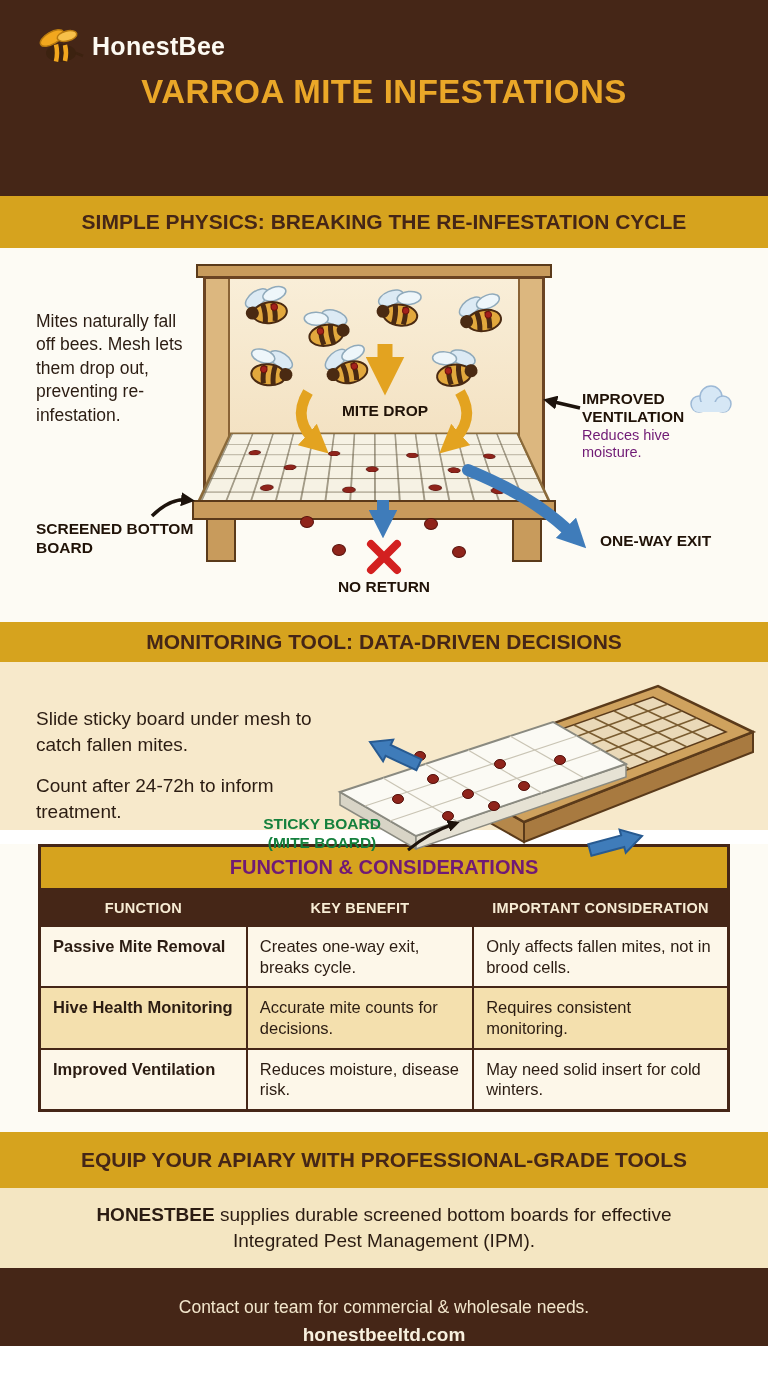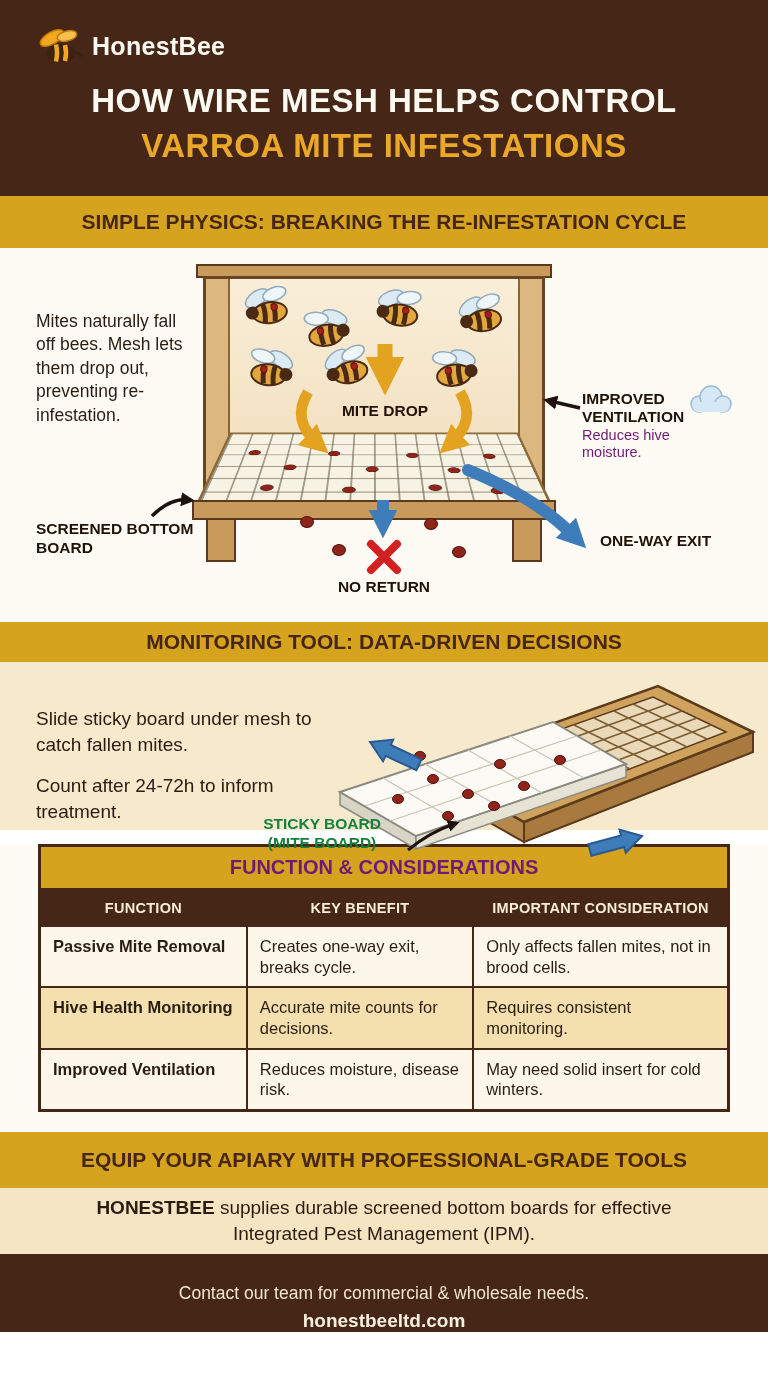--- a/index.html
+++ b/index.html
@@ -66,21 +66,21 @@
   table{width:100%;border-collapse:collapse;}
   th{background:#452617;color:#f7ecd4;font-size:14.5px;font-weight:bold;padding:9px 6px;letter-spacing:.3px;}
   td{font-size:16.5px;padding:9px 12px;vertical-align:top;line-height:1.25;}
   th + th, td + td{border-left:2.5px solid #452617;}
   tr + tr td{border-top:2.5px solid #452617;}
   tr.alt td{background:#f4e0ae;}
   tr.norm td{background:#fdf7e9;}
   td.fn{font-weight:bold;}
 
   
-  .cta-body{height:66px;background:#f4e6c2;text-align:center;font-size:19px;line-height:1.35;
+  .cta-body{height:80px;background:#f4e6c2;text-align:center;font-size:19px;line-height:1.35;
             display:flex;align-items:center;justify-content:center;}
   .cta-body .inner{width:640px;}
   .ftr{height:78px;background:#452617;text-align:center;color:#f2e6cc;}
   .ftr-l1{padding-top:29px;font-size:17.5px;}
   .ftr-l2{margin-top:6px;font-size:19px;font-weight:bold;color:#f8f0de;}
 </style>
 </head>
 <body>
 
 <svg width="0" height="0" style="position:absolute" aria-hidden="true">
@@ -104,21 +104,20 @@
       <svg width="50" height="40" viewBox="0 0 50 40">
         <ellipse cx="18" cy="12" rx="13" ry="6" fill="#f2a71e" stroke="#b87a10" stroke-width="1.5" transform="rotate(-30 18 12)"></ellipse>
         <ellipse cx="33" cy="10" rx="10" ry="5" fill="#f7c04a" stroke="#b87a10" stroke-width="1.5" transform="rotate(-14 33 10)"></ellipse>
         <ellipse cx="27" cy="27" rx="15" ry="9" fill="#3c2210"></ellipse>
         <path d="M22 18.5 q 2 8 0 17" stroke="#f2a71e" stroke-width="4.5" fill="none"></path>
         <path d="M31 19 q 2 8 0 16" stroke="#f2a71e" stroke-width="4.5" fill="none"></path>
         <path d="M42 27 l 7 3" stroke="#3c2210" stroke-width="2.5"></path>
       </svg>
       <span class="logo-text">HonestBee</span>
     </div>
-    <div class="title1">HOW WIRE MESH HELPS CONTROL</div>
     <div class="title2">VARROA MITE INFESTATIONS</div>
   </div>
 
   <div class="band band1">SIMPLE PHYSICS: BREAKING THE RE-INFESTATION CYCLE</div>
 
   <div class="sec1">
 
     <div class="intro-text">Mites naturally fall off bees. Mesh lets them drop out, preventing re-infestation.</div>
 
     <div class="hive-lid"></div>

